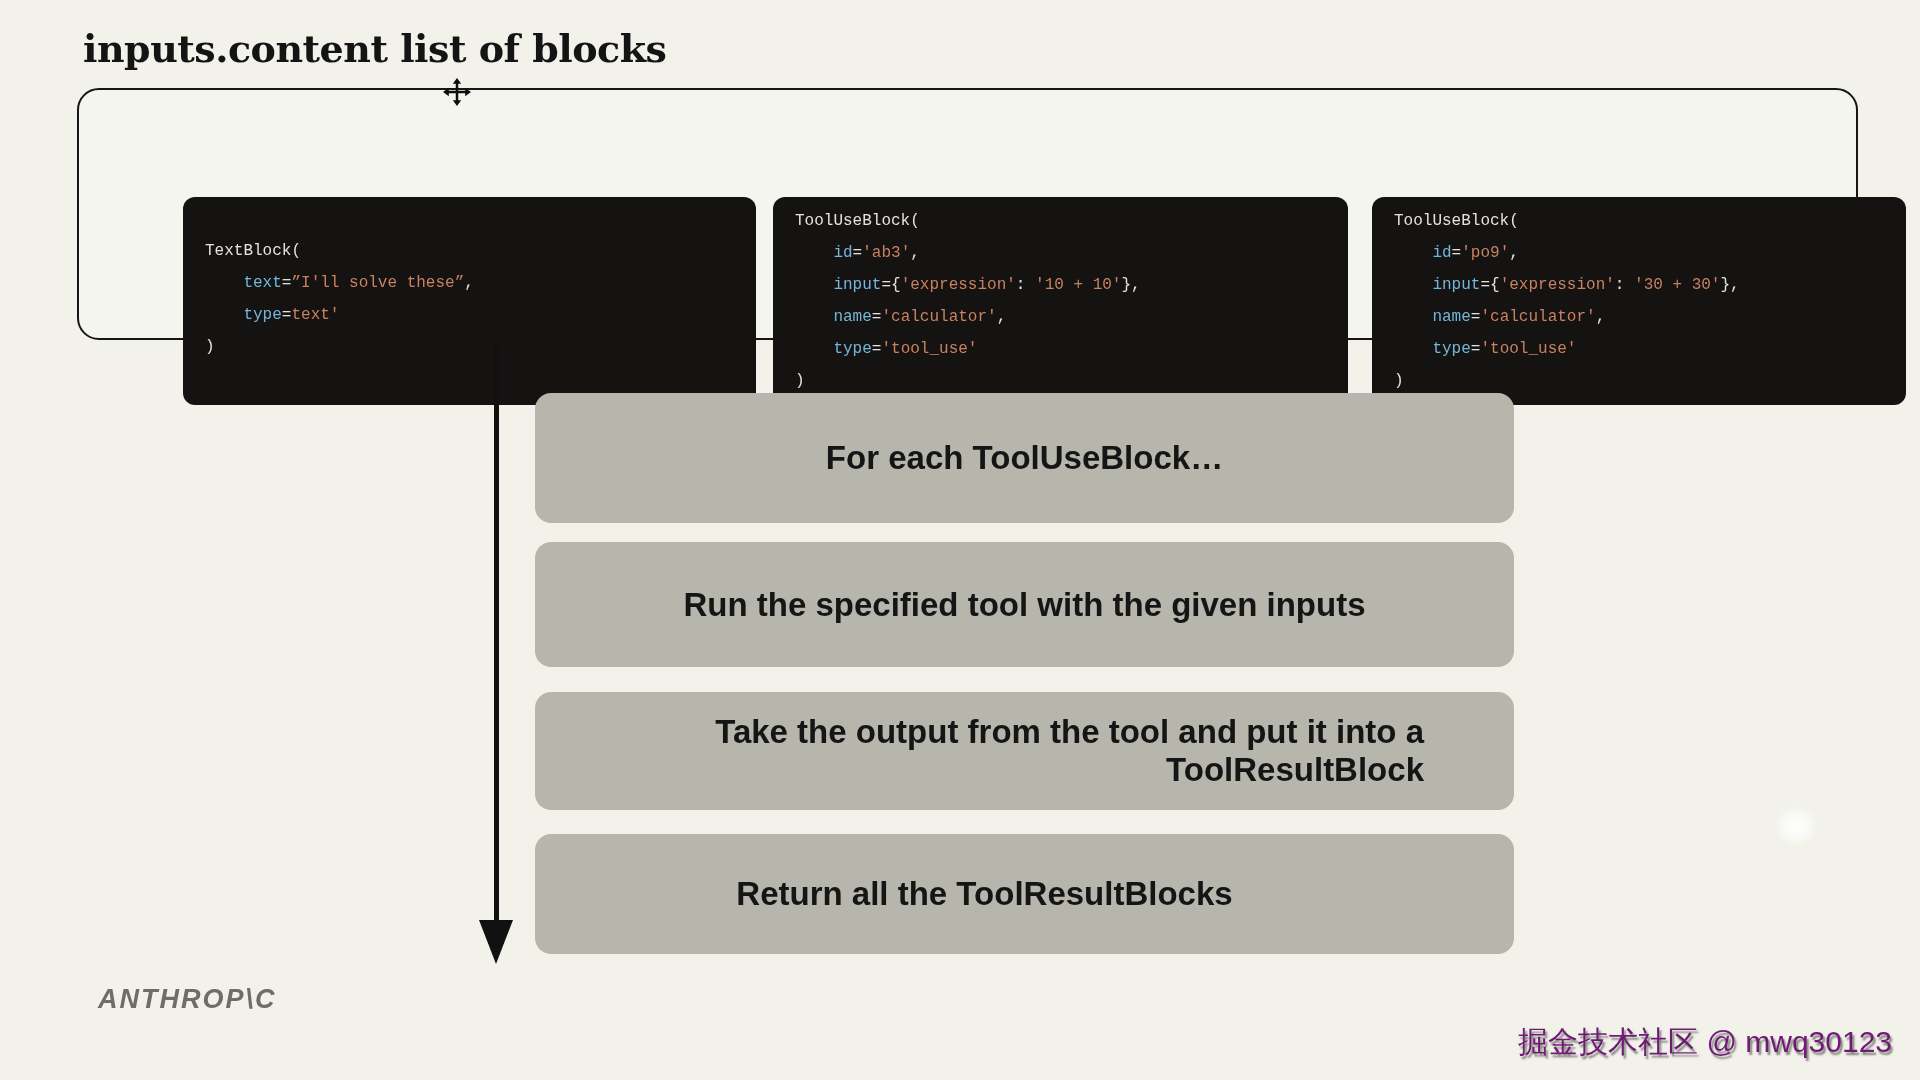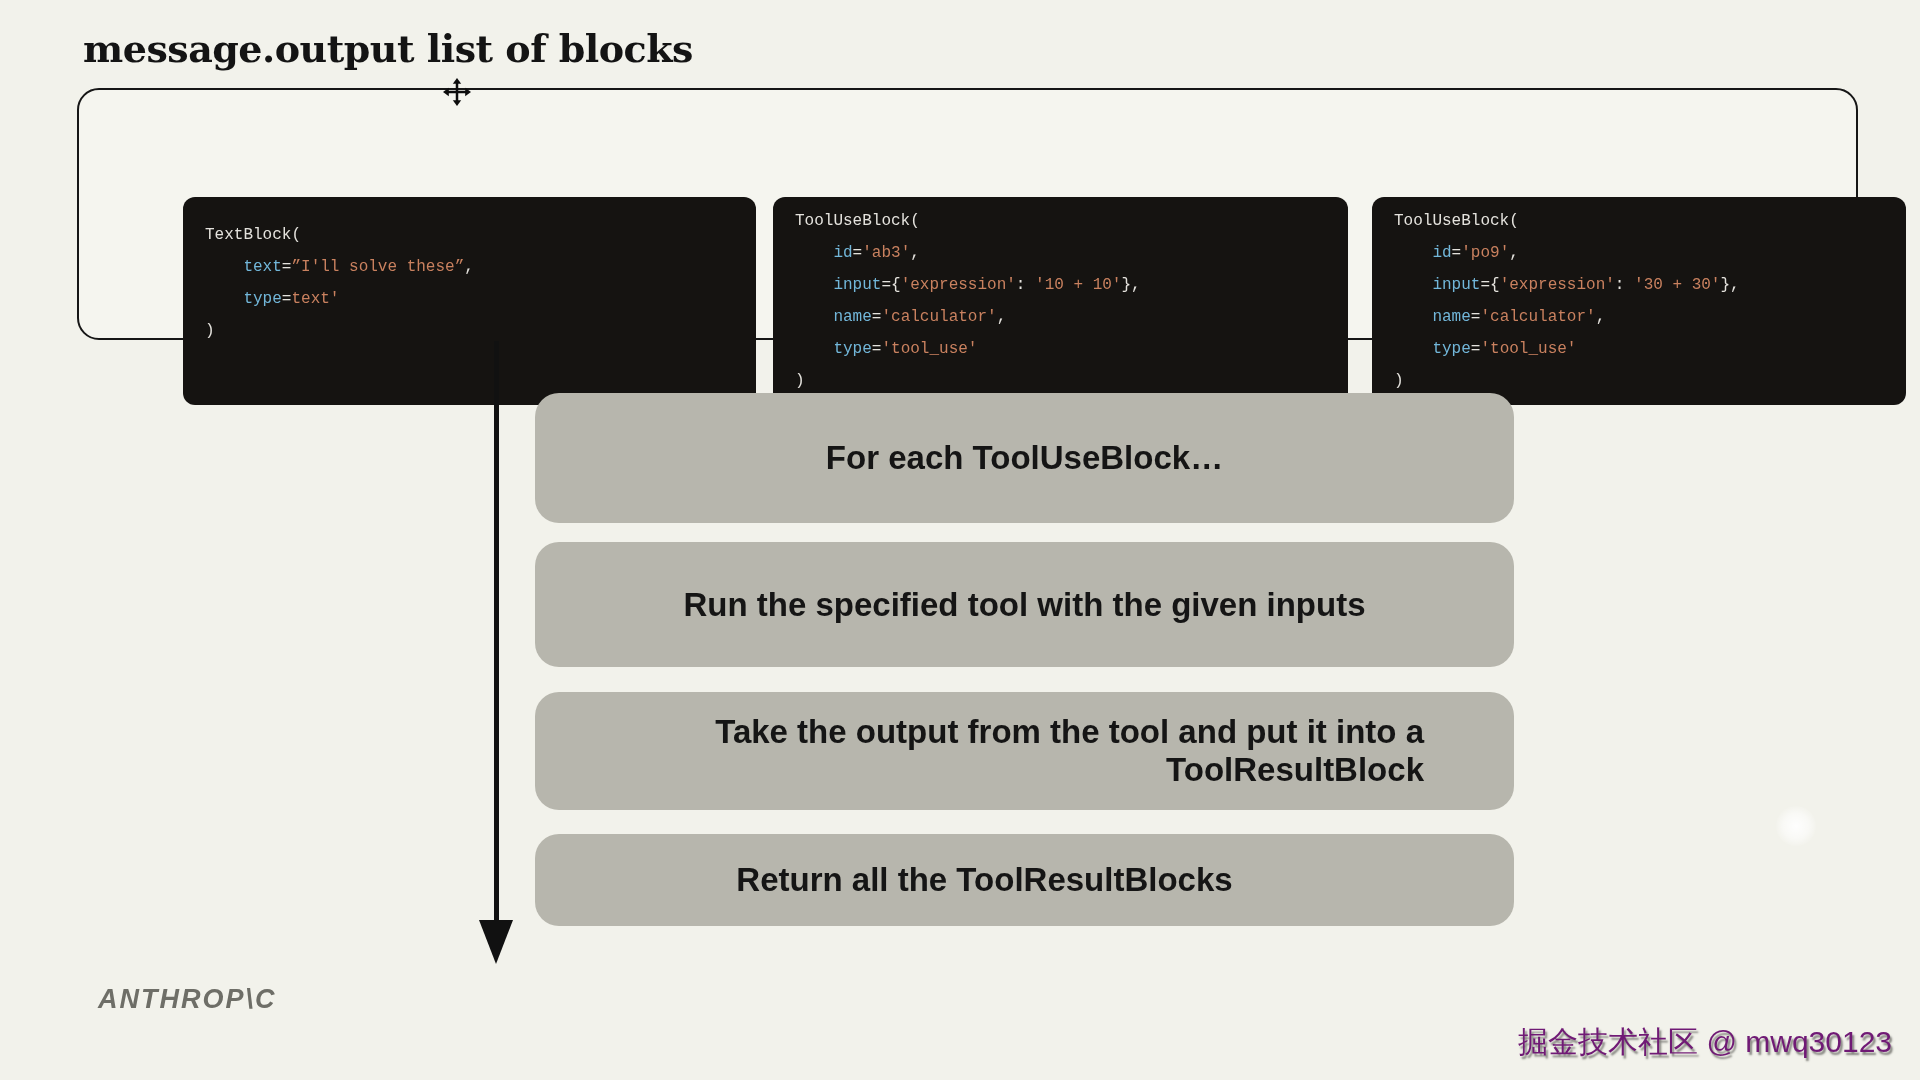--- a/index.html
+++ b/index.html
@@ -40,21 +40,21 @@
     position: absolute;
     background: #151311;
     border-radius: 12px;
     font-family: Liberation Mono, monospace;
     font-size: 16px;
     line-height: 32px;
     white-space: pre;
     overflow: hidden;
   }
   .code-block .code-line { white-space: pre; }
-  #code-block-0 { left: 104px; top: 107px; width: 573px; height: 208px; padding: 22px 0 0 22px; }
+  #code-block-0 { left: 104px; top: 107px; width: 573px; height: 208px; padding: 38px 0 0 22px; }
   #code-block-1 { left: 694px; top: 107px; width: 575px; height: 208px; padding: 8px 0 0 22px; }
   #code-block-2 { left: 1293px; top: 107px; width: 534px; height: 208px; padding: 8px 0 0 22px; }
 
   .flow-arrow-line {
     position: absolute;
     left: 494px; top: 341px;
     width: 5px; height: 580px;
     background: #111111;
   }
   .flow-arrow-head {
@@ -64,35 +64,35 @@
     border-left: 17px solid transparent;
     border-right: 17px solid transparent;
     border-top: 44px solid #111111;
   }
 
   .step-box {
     position: absolute;
     left: 535px;
     width: 979px;
     background: #b7b6ad;
-    border-radius: 24px;
+    border-radius: 16px;
     display: flex;
     align-items: center;
     justify-content: center;
     text-align: center;
     font-weight: bold;
     font-size: 33px;
     line-height: 1.15;
     color: #151515;
     padding: 0 90px;
   }
   #step-0 { top: 393px; height: 130px; }
   #step-1 { top: 542px; height: 125px; }
   #step-2 { top: 692px; height: 118px; text-align: right; }
-  #step-3 { top: 834px; height: 92px; padding-left: 10px; }
+  #step-3 { top: 834px; height: 120px; padding-left: 10px; }
 
   .glow-dot {
     position: absolute;
     left: 1776px; top: 806px;
     width: 40px; height: 40px;
     border-radius: 50%;
     background: radial-gradient(circle, rgba(255,255,255,0.95) 0%, rgba(255,255,255,0.55) 45%, rgba(255,255,255,0) 75%);
   }
 
   .brand-logo {
@@ -110,21 +110,21 @@
     right: 28px; top: 1022px;
     font-size: 30px;
     color: #701a75;
     text-shadow: 2px 3px 2px rgba(125,125,120,0.95);
     white-space: nowrap;
   }
 </style>
 </head>
 <body>
 
-<div class="page-title">message.output list of blocks</div>
+<div class="page-title">inputs.content list of blocks</div>
 
 <div class="blocks-container">
   <pre class="code-block" id="code-block-0" style="background: rgb(21, 19, 17);"><div class="code-line"><span style="color: rgb(228, 226, 221);">TextBlock(</span></div><div class="code-line"><span style="color: rgb(228, 226, 221);">    </span><span style="color: rgb(114, 183, 218);">text</span><span style="color: rgb(228, 226, 221);">=</span><span style="color: rgb(201, 129, 95);">”I'll solve these”</span><span style="color: rgb(228, 226, 221);">,</span></div><div class="code-line"><span style="color: rgb(228, 226, 221);">    </span><span style="color: rgb(114, 183, 218);">type</span><span style="color: rgb(228, 226, 221);">=</span><span style="color: rgb(201, 129, 95);">text'</span></div><div class="code-line"><span style="color: rgb(228, 226, 221);">)</span></div></pre>
   <pre class="code-block" id="code-block-1" style="background: rgb(21, 19, 17);"><div class="code-line"><span style="color: rgb(228, 226, 221);">ToolUseBlock(</span></div><div class="code-line"><span style="color: rgb(228, 226, 221);">    </span><span style="color: rgb(114, 183, 218);">id</span><span style="color: rgb(228, 226, 221);">=</span><span style="color: rgb(201, 129, 95);">'ab3'</span><span style="color: rgb(228, 226, 221);">,</span></div><div class="code-line"><span style="color: rgb(228, 226, 221);">    </span><span style="color: rgb(114, 183, 218);">input</span><span style="color: rgb(228, 226, 221);">={</span><span style="color: rgb(201, 129, 95);">'expression'</span><span style="color: rgb(228, 226, 221);">: </span><span style="color: rgb(201, 129, 95);">'10 + 10'</span><span style="color: rgb(228, 226, 221);">},</span></div><div class="code-line"><span style="color: rgb(228, 226, 221);">    </span><span style="color: rgb(114, 183, 218);">name</span><span style="color: rgb(228, 226, 221);">=</span><span style="color: rgb(201, 129, 95);">'calculator'</span><span style="color: rgb(228, 226, 221);">,</span></div><div class="code-line"><span style="color: rgb(228, 226, 221);">    </span><span style="color: rgb(114, 183, 218);">type</span><span style="color: rgb(228, 226, 221);">=</span><span style="color: rgb(201, 129, 95);">'tool_use'</span></div><div class="code-line"><span style="color: rgb(228, 226, 221);">)</span></div></pre>
   <pre class="code-block" id="code-block-2" style="background: rgb(21, 19, 17);"><div class="code-line"><span style="color: rgb(228, 226, 221);">ToolUseBlock(</span></div><div class="code-line"><span style="color: rgb(228, 226, 221);">    </span><span style="color: rgb(114, 183, 218);">id</span><span style="color: rgb(228, 226, 221);">=</span><span style="color: rgb(201, 129, 95);">'po9'</span><span style="color: rgb(228, 226, 221);">,</span></div><div class="code-line"><span style="color: rgb(228, 226, 221);">    </span><span style="color: rgb(114, 183, 218);">input</span><span style="color: rgb(228, 226, 221);">={</span><span style="color: rgb(201, 129, 95);">'expression'</span><span style="color: rgb(228, 226, 221);">: </span><span style="color: rgb(201, 129, 95);">'30 + 30'</span><span style="color: rgb(228, 226, 221);">},</span></div><div class="code-line"><span style="color: rgb(228, 226, 221);">    </span><span style="color: rgb(114, 183, 218);">name</span><span style="color: rgb(228, 226, 221);">=</span><span style="color: rgb(201, 129, 95);">'calculator'</span><span style="color: rgb(228, 226, 221);">,</span></div><div class="code-line"><span style="color: rgb(228, 226, 221);">    </span><span style="color: rgb(114, 183, 218);">type</span><span style="color: rgb(228, 226, 221);">=</span><span style="color: rgb(201, 129, 95);">'tool_use'</span></div><div class="code-line"><span style="color: rgb(228, 226, 221);">)</span></div></pre>
 </div>
 
 <svg class="move-cursor" viewBox="0 0 28 28">
   <g fill="#0d0d0d">
     <rect x="12.75" y="5" width="2.5" height="18"></rect>

